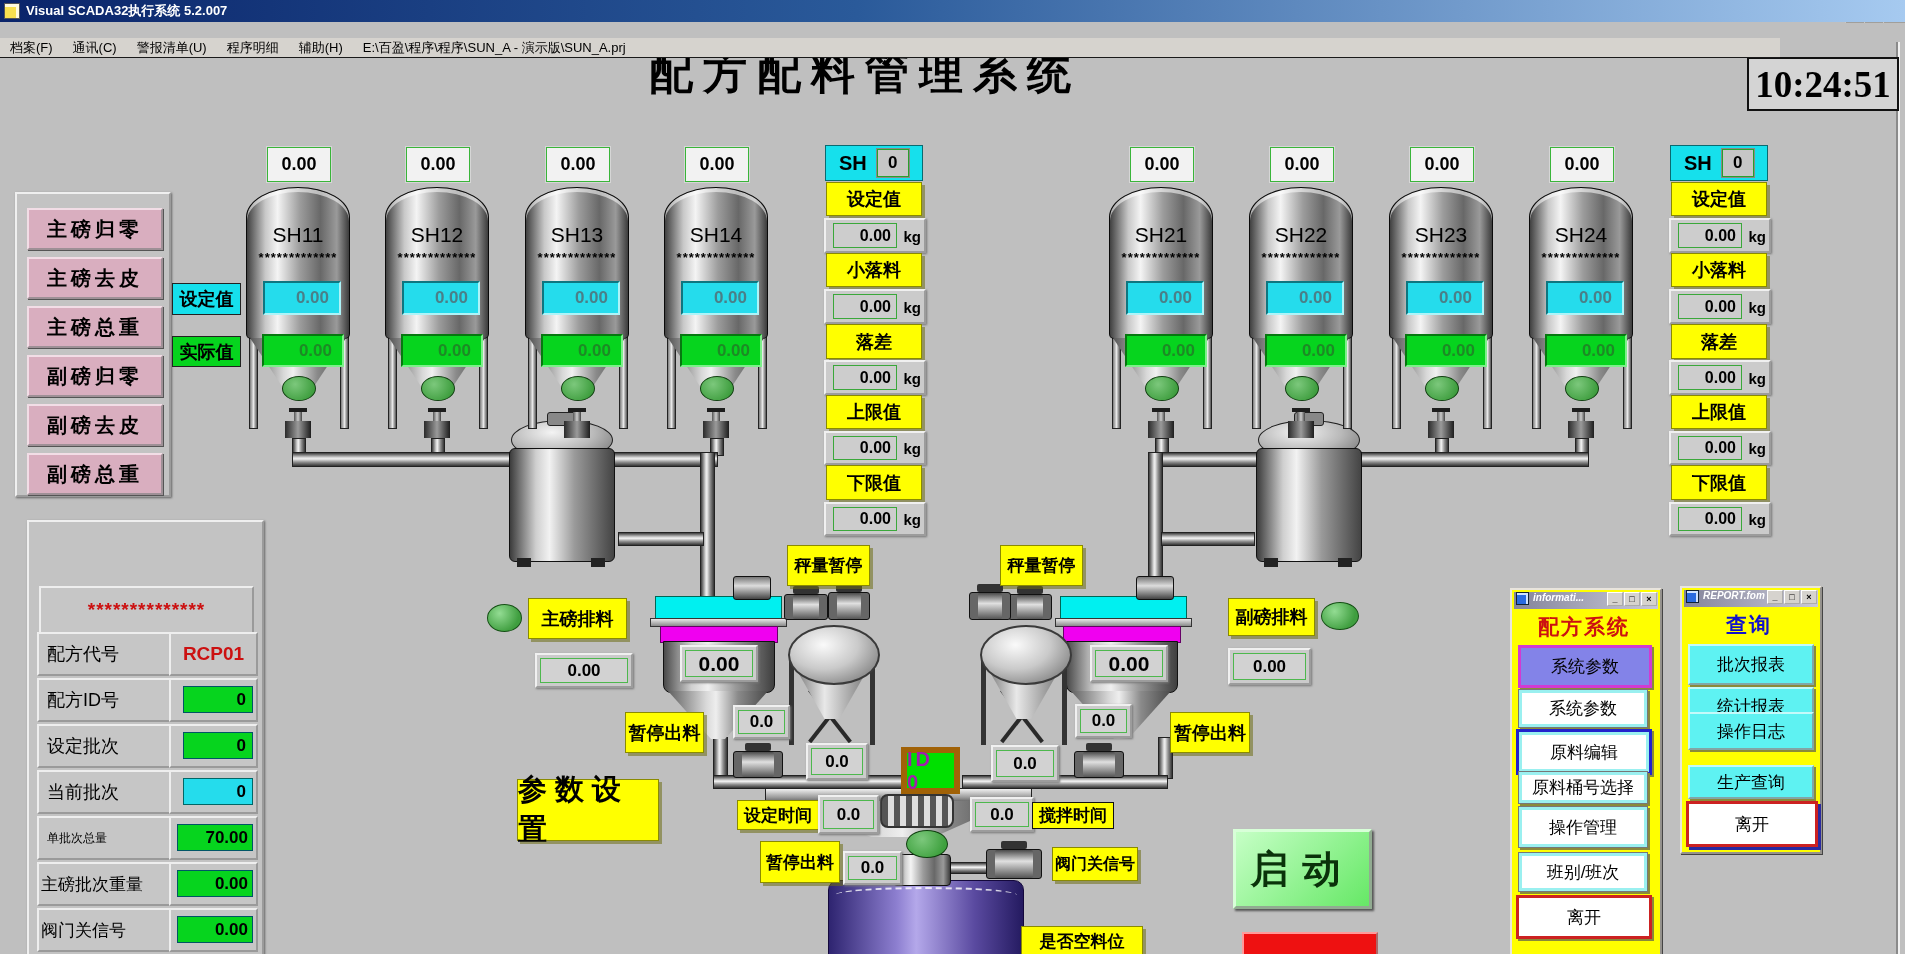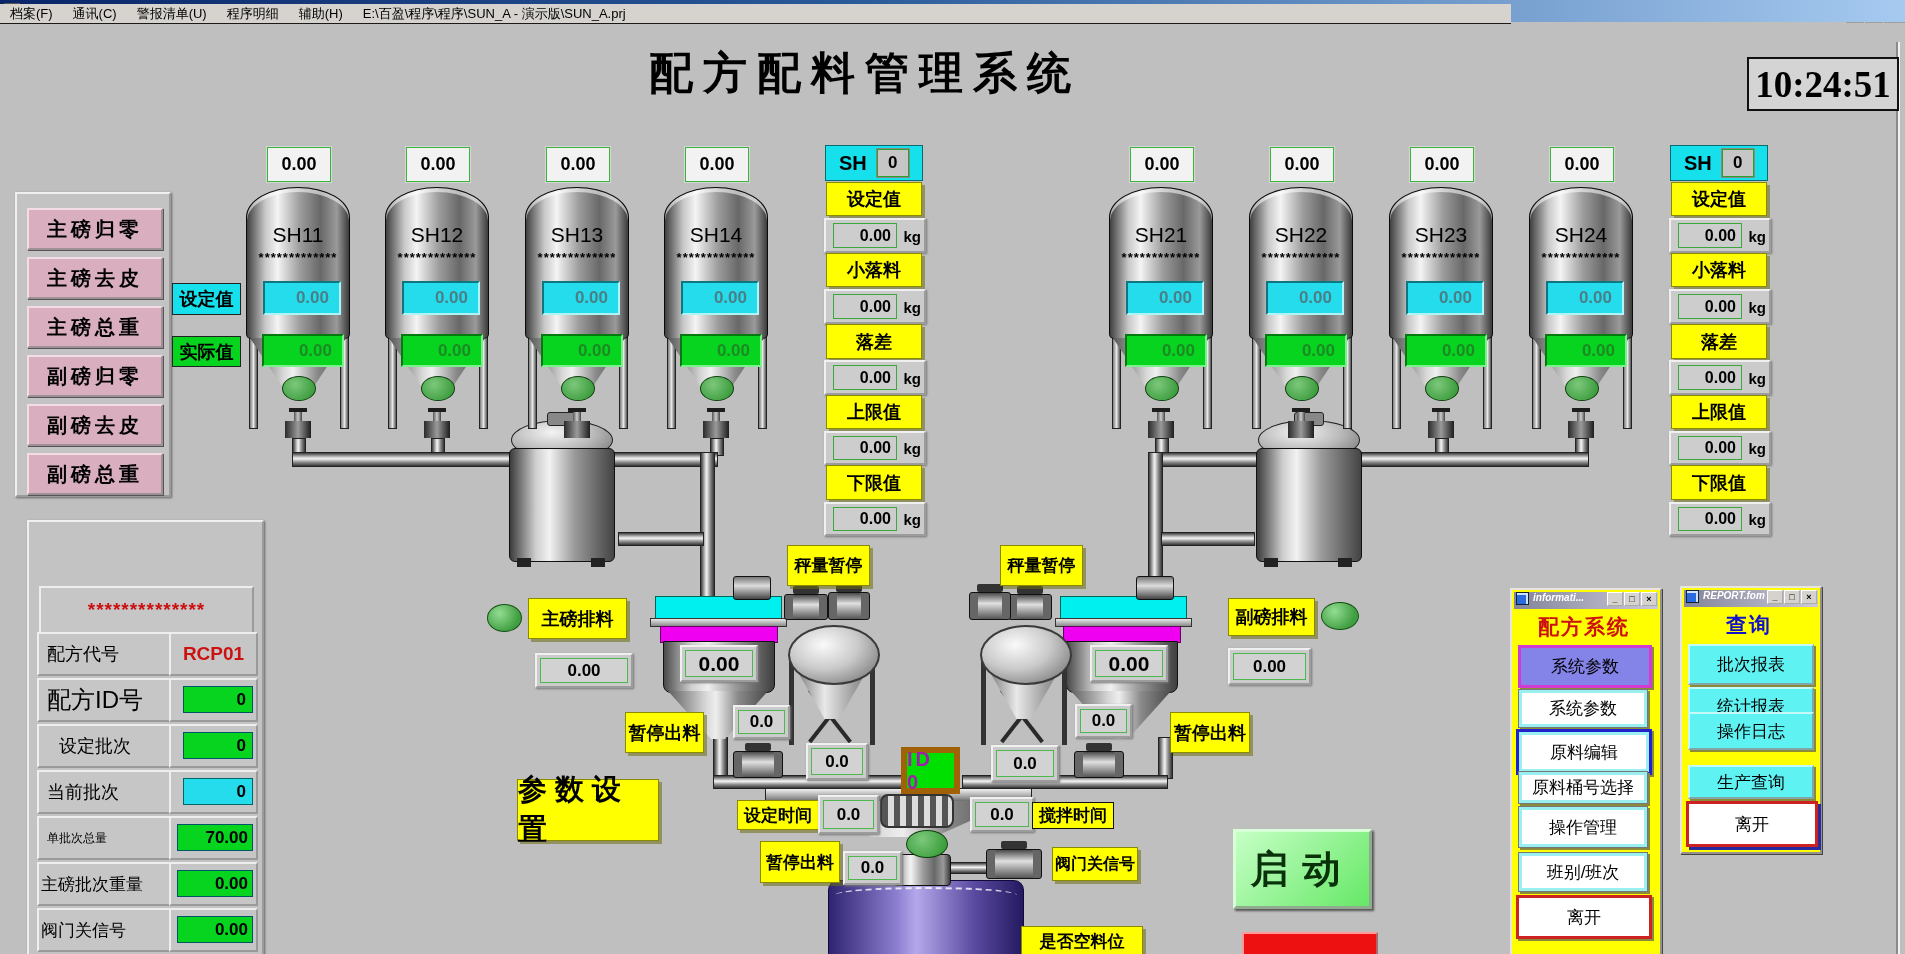--- a/index.html
+++ b/index.html
@@ -6,21 +6,21 @@
   body{width:1905px;height:954px;position:relative;overflow:hidden;background:#bfbfbf;
        font-family:"Liberation Sans",sans-serif;color:#000;-webkit-font-smoothing:none}
   .abs{position:absolute}
   
   .titlebar{left:0;top:0;width:1905px;height:22px;background:linear-gradient(90deg,#0a246a,#2a5a9a 45%,#a6caf0);
             display:flex;align-items:center;color:#fff;font-weight:bold;font-size:13px;z-index:50}
   .app-icon{width:14px;height:14px;margin:0 6px 0 4px;background:#f8e050;border:1px solid #555;
             box-shadow:inset -3px 3px 0 #fffbe0}
   .winctl{position:absolute;top:3px;width:18px;height:16px;background:#d6d3ce;border:2px outset #f5f2ec;
           font:bold 11px "Liberation Sans",sans-serif;color:#000;display:flex;align-items:center;justify-content:center;line-height:1}
-  .menubar{left:0;top:4px;width:1511px;height:19px;background:#d6d3ce;border-bottom:1px solid #1a1a1a;
+  .menubar{left:0;top:38px;width:1780px;height:19px;background:#d6d3ce;border-bottom:1px solid #1a1a1a;
            display:flex;align-items:center;font-size:13px;z-index:50}
   .menu-item{padding:0 10px;white-space:nowrap}
   .menu-path{padding:0 10px;white-space:nowrap}
   
   .main-title{left:515px;top:44px;width:700px;text-align:center;font-family:"Liberation Serif",serif;
               font-weight:bold;font-size:44px;letter-spacing:10px}
   .clock{left:1747px;top:57px;width:148px;height:50px;border:2px solid #111;background:#d4d4d4;
          font-family:"Liberation Serif",serif;font-weight:bold;font-size:37px;display:flex;align-items:center;justify-content:center}
   
   .panel{background:#c3c3c3;border:2px outset #efefef;box-shadow:1px 1px 2px #666}
@@ -174,26 +174,26 @@
 
 <div class="abs taglabel" style="left:172px;top:283px;width:67px;height:30px;background:#16e0ec">设定值</div>
 <div class="abs taglabel" style="left:172px;top:336px;width:67px;height:29px;background:#06d41e">实际值</div>
 
 <div class="abs panel" style="left:27px;top:520px;width:233px;height:434px">
   <div class="abs" style="left:10px;top:64px;width:211px;height:44px;background:#c6c6c6;border:2px outset #eee;display:flex;align-items:center;justify-content:center;color:#cc1111;font-weight:bold;font-size:19px;letter-spacing:1px">**************</div>
 
   <div class="abs" style="left:8px;top:110px;width:128px;height:40px;background:#c6c6c6;border:2px outset #eee;display:flex;align-items:center;padding-left:8px;font-size:18px">配方代号</div>
   <div class="abs" style="left:140px;top:110px;width:85px;height:40px;background:#c6c6c6;border:2px outset #eee;display:flex;align-items:center;justify-content:center;color:#cc1111;font-weight:bold;font-size:19px">RCP01</div>
 
-  <div class="abs" style="left:8px;top:156px;width:128px;height:40px;background:#c6c6c6;border:2px outset #eee;display:flex;align-items:center;padding-left:8px;font-size:24px">配方ID号</div>
+  <div class="abs" style="left:8px;top:156px;width:128px;height:40px;background:#c6c6c6;border:2px outset #eee;display:flex;align-items:center;padding-left:8px;font-size:18px">配方ID号</div>
   <div class="abs" style="left:140px;top:156px;width:85px;height:40px;background:#c6c6c6;border:2px outset #eee">
     <div class="abs" style="left:12px;top:6px;width:62px;height:25px;background:#06d41e;border:1px solid #056;display:flex;align-items:center;justify-content:flex-end;padding-right:6px;font-weight:bold;font-size:17px">0</div>
   </div>
 
-  <div class="abs" style="left:8px;top:202px;width:128px;height:40px;background:#c6c6c6;border:2px outset #eee;display:flex;align-items:center;padding-left:20px;font-size:18px">设定批次</div>
+  <div class="abs" style="left:8px;top:202px;width:128px;height:40px;background:#c6c6c6;border:2px outset #eee;display:flex;align-items:center;padding-left:8px;font-size:18px">设定批次</div>
   <div class="abs" style="left:140px;top:202px;width:85px;height:40px;background:#c6c6c6;border:2px outset #eee">
     <div class="abs" style="left:12px;top:6px;width:62px;height:25px;background:#06d41e;border:1px solid #056;display:flex;align-items:center;justify-content:flex-end;padding-right:6px;font-weight:bold;font-size:17px">0</div>
   </div>
 
   <div class="abs" style="left:8px;top:248px;width:128px;height:40px;background:#c6c6c6;border:2px outset #eee;display:flex;align-items:center;padding-left:8px;font-size:18px">当前批次</div>
   <div class="abs" style="left:140px;top:248px;width:85px;height:40px;background:#c6c6c6;border:2px outset #eee">
     <div class="abs" style="left:12px;top:6px;width:62px;height:25px;background:#25dcec;border:1px solid #066;display:flex;align-items:center;justify-content:flex-end;padding-right:6px;font-weight:bold;font-size:17px">0</div>
   </div>
 
   <div class="abs" style="left:8px;top:294px;width:128px;height:40px;background:#c6c6c6;border:2px outset #eee;display:flex;align-items:center;padding-left:8px;font-size:12px">单批次总量</div>

